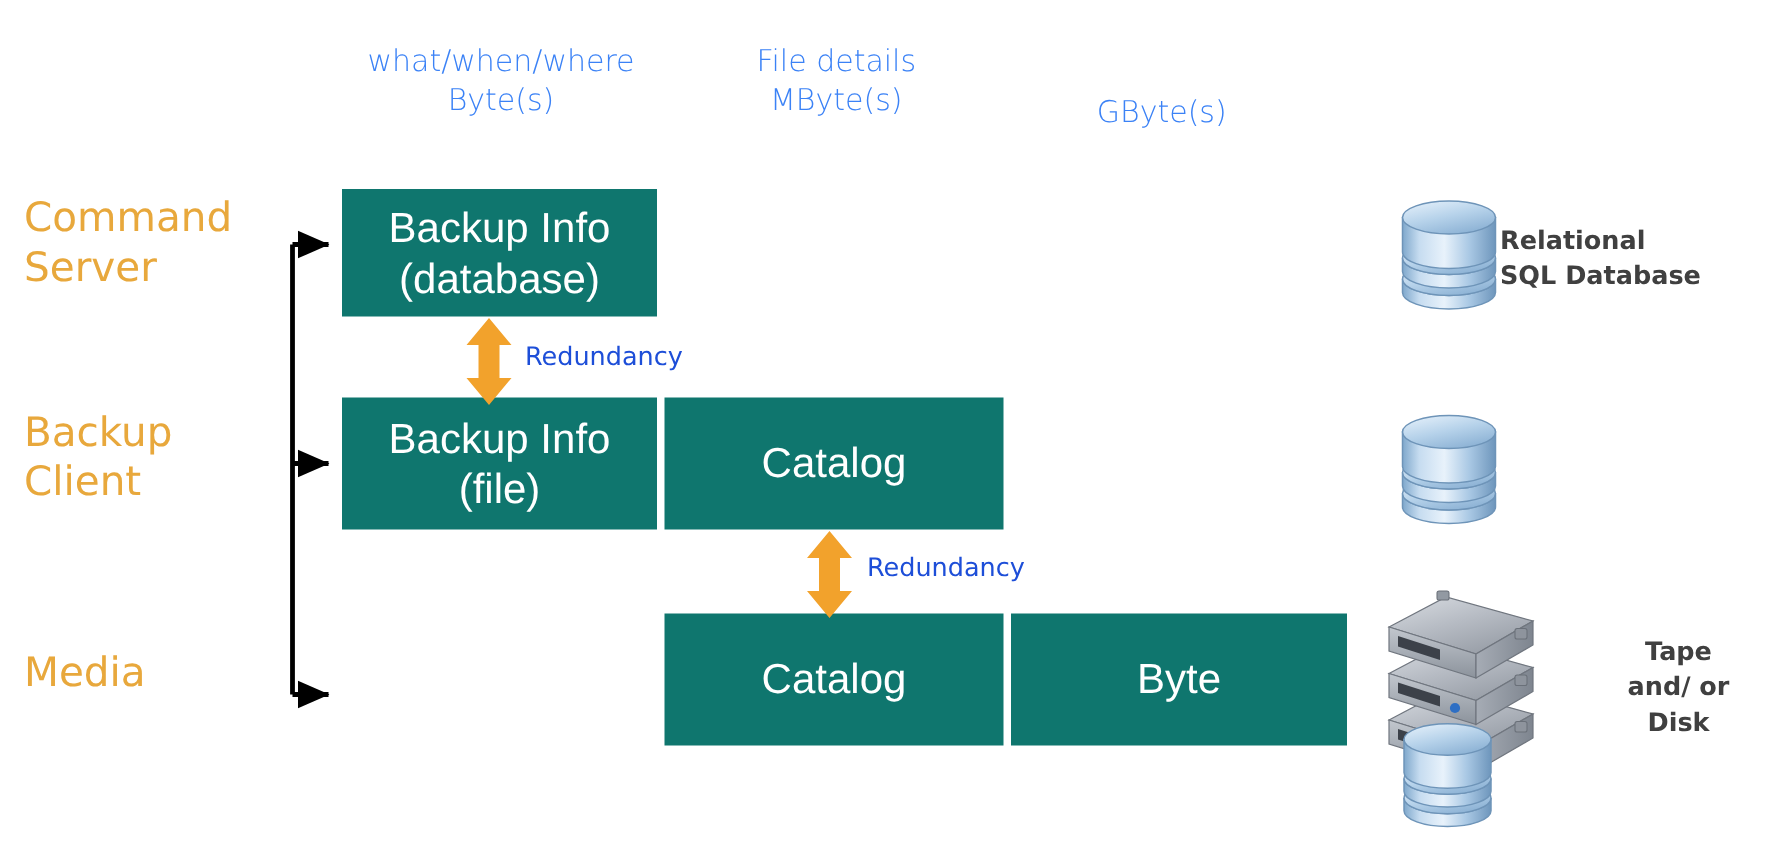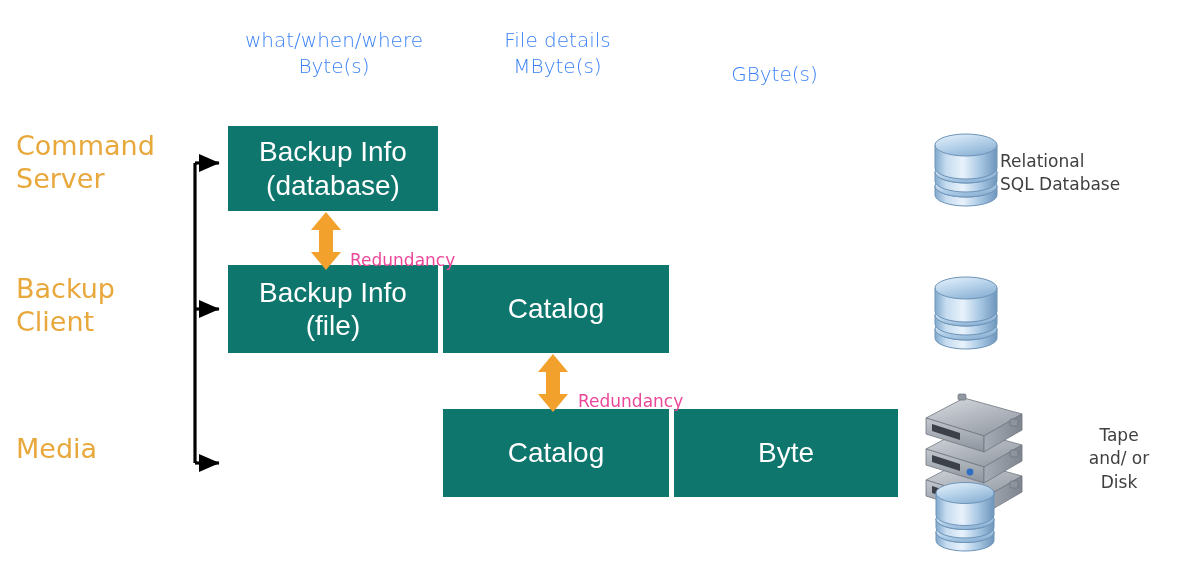--- a/index.html
+++ b/index.html
@@ -83,41 +83,40 @@
 
   
   .redundancy-arrow {
     position: absolute;
   }
   #arrow-1 { left: 306px; top: 211px; width: 40px; height: 60px; }
   #arrow-2 { left: 533px; top: 353px; width: 40px; height: 60px; }
 
   .redundancy-label {
     position: absolute;
-    color: #ec4899;
+    color: #1d4ed8;
     font-size: 17px;
     font-weight: 400;
     font-family: "DejaVu Sans", sans-serif;
     white-space: nowrap;
-    margin-top: 22px;
   }
   #redundancy-label-1 { left: 350px; top: 228px; }
   #redundancy-label-2 { left: 578px; top: 369px; }
 
   
   .icon-row { position: absolute; }
   #icon-row-sql   { left: 925px; top: 128px; }
   #icon-row-flat  { left: 925px; top: 271px; }
   #icon-row-tape  { left: 918px; top: 392px; }
 
   .icon-caption {
     position: absolute;
     color: #404040;
     font-size: 17px;
-    font-weight: 400;
+    font-weight: 700;
     line-height: 1.38;
     text-align: center;
     white-space: pre-line;
     font-family: "DejaVu Sans", sans-serif;
   }
   #caption-sql  { left: 1000px; top: 150px; width: 160px; text-align: left; }
   #caption-flat { left: 1030px; top: 305px; width: 160px; text-align: left; }
   #caption-tape { left: 1064px; top: 424px; width: 110px; text-align: center; }
 </style>
 </head>

